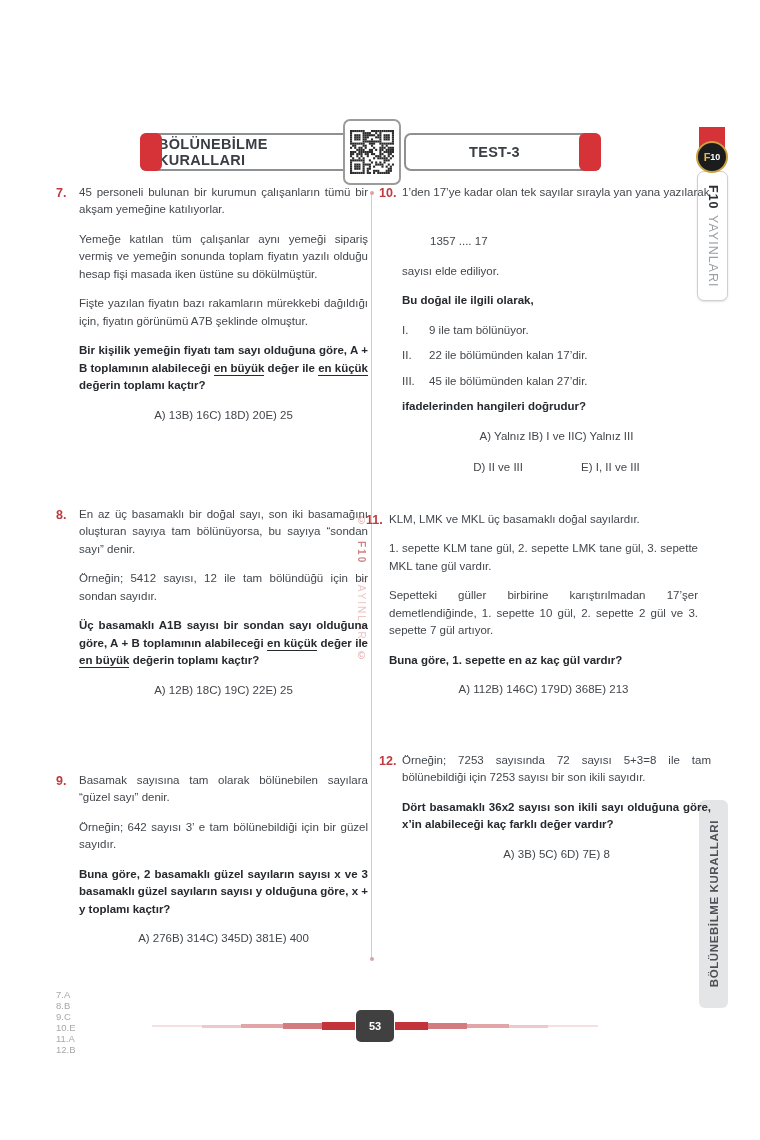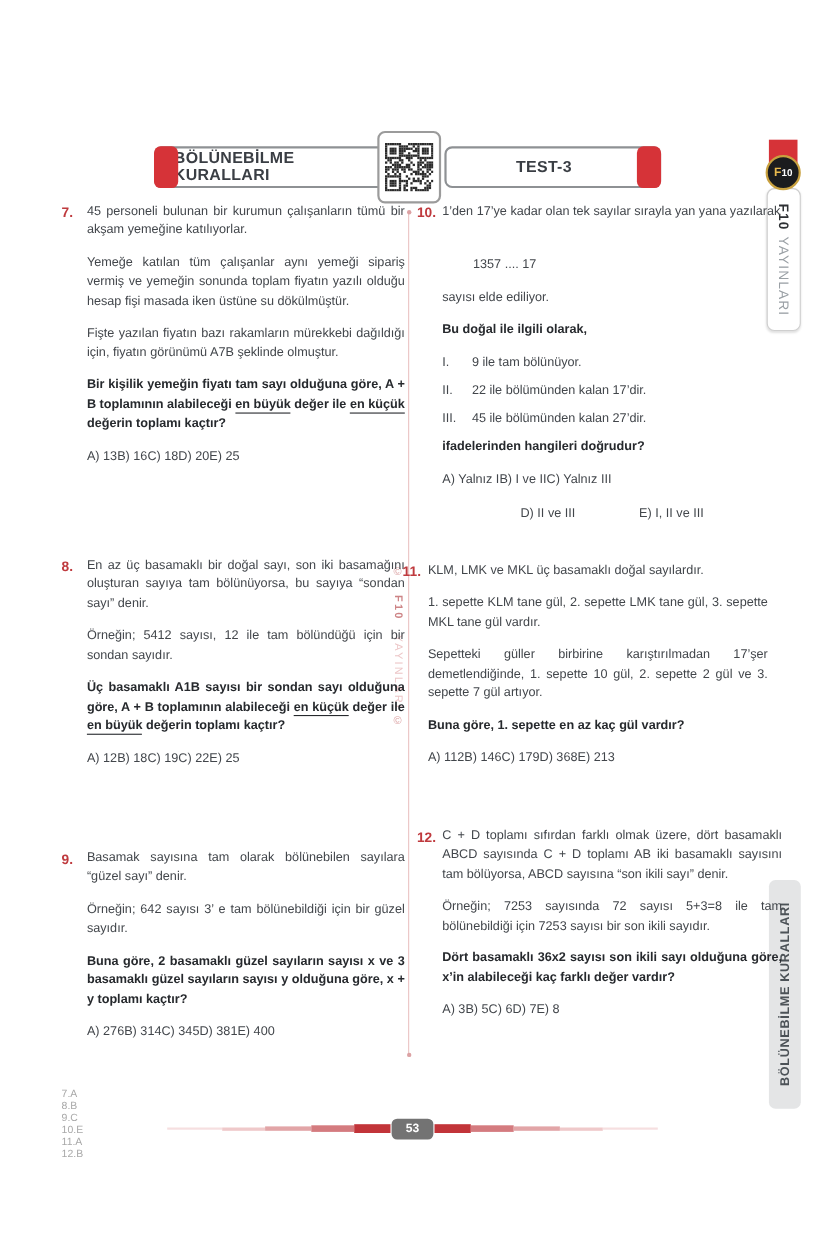--- a/index.html
+++ b/index.html
@@ -59,35 +59,35 @@
   #q-4{left:366px;top:511px;width:332px;}
   #q-5{left:379px;top:752px;width:332px;}
   .qnum{font-weight:bold;color:#bf3a3e;font-size:12.5px;flex:0 0 23px;line-height:1.5;}
   .qbody{flex:1;font-size:11.5px;color:#42464b;line-height:1.52;}
   .qbody p{margin:0 0 12px;text-align:justify;}
   .qbody p.bold{font-weight:bold;color:#26292d;}
   .qbody p.indent{padding-left:28px;text-align:left;margin-top:32px;}
   .qbody span.u{border-bottom:1.5px solid #26292d;padding-bottom:1px;}
   .roman{display:flex;margin:0 0 8px;}
   .roman .rn{flex:0 0 27px;}
-  .options{display:flex;justify-content:flex-start;margin-top:3px;}
+  .options{display:flex;justify-content:center;margin-top:3px;}
   .options-row2{display:flex;justify-content:center;gap:58px;margin-top:14px;}
 
   
   .answer-key{position:absolute;left:56px;right:68px;top:989px;display:flex;
               justify-content:center;font-size:9.5px;color:#a8a8a8;flex-direction:column;}
   .page-bar{position:absolute;top:1012px;left:152px;width:446px;height:28px;
             display:flex;align-items:center;justify-content:center;}
   .seg{display:block;}
   .s1{width:50px;height:2px;background:#f6dfe0;}
   .s2{width:40px;height:3px;background:#efc9ca;}
   .s3{width:42px;height:4px;background:#e2a5a7;}
   .s4{width:40px;height:6px;background:#d47b7f;}
   .s5{width:33px;height:8px;background:#c23439;}
-  .page-badge{width:38px;height:19px;background:#737373;border-radius:5px;color:#fff;
+  .page-badge{width:38px;height:32px;background:#404040;border-radius:5px;color:#fff;
               font-weight:bold;font-size:11px;display:flex;align-items:center;
               justify-content:center;margin:0 1px;}
 </style>
 </head>
 <body>
 
 <div class="page">
 
   <div class="header-box header-left">
     <span class="tab"></span>
@@ -463,21 +463,20 @@
           <span>B) 146</span>
           <span>C) 179</span>
           <span>D) 368</span>
           <span>E) 213</span>
         </div>
       </div>
     </div>
   <div class="question" id="q-5">
       <div class="qnum">12.</div>
       <div class="qbody">
-        <p><span>C + D toplamı sıfırdan farklı olmak üzere, dört basamaklı ABCD sayısında C + D toplamı AB iki basamaklı sayısını tam bölüyorsa, ABCD sayısına “son ikili sayı” denir.</span></p>
         <p><span>Örneğin; 7253 sayısında 72 sayısı 5+3=8 ile tam bölünebildiği için 7253 sayısı bir son ikili sayıdır.</span></p>
         <p class="bold"><span>Dört basamaklı 36x2 sayısı son ikili sayı olduğuna göre, x’in alabileceği kaç farklı değer vardır?</span></p>
         <div class="options">
           <span>A) 3</span>
           <span>B) 5</span>
           <span>C) 6</span>
           <span>D) 7</span>
           <span>E) 8</span>
         </div>
       </div>

